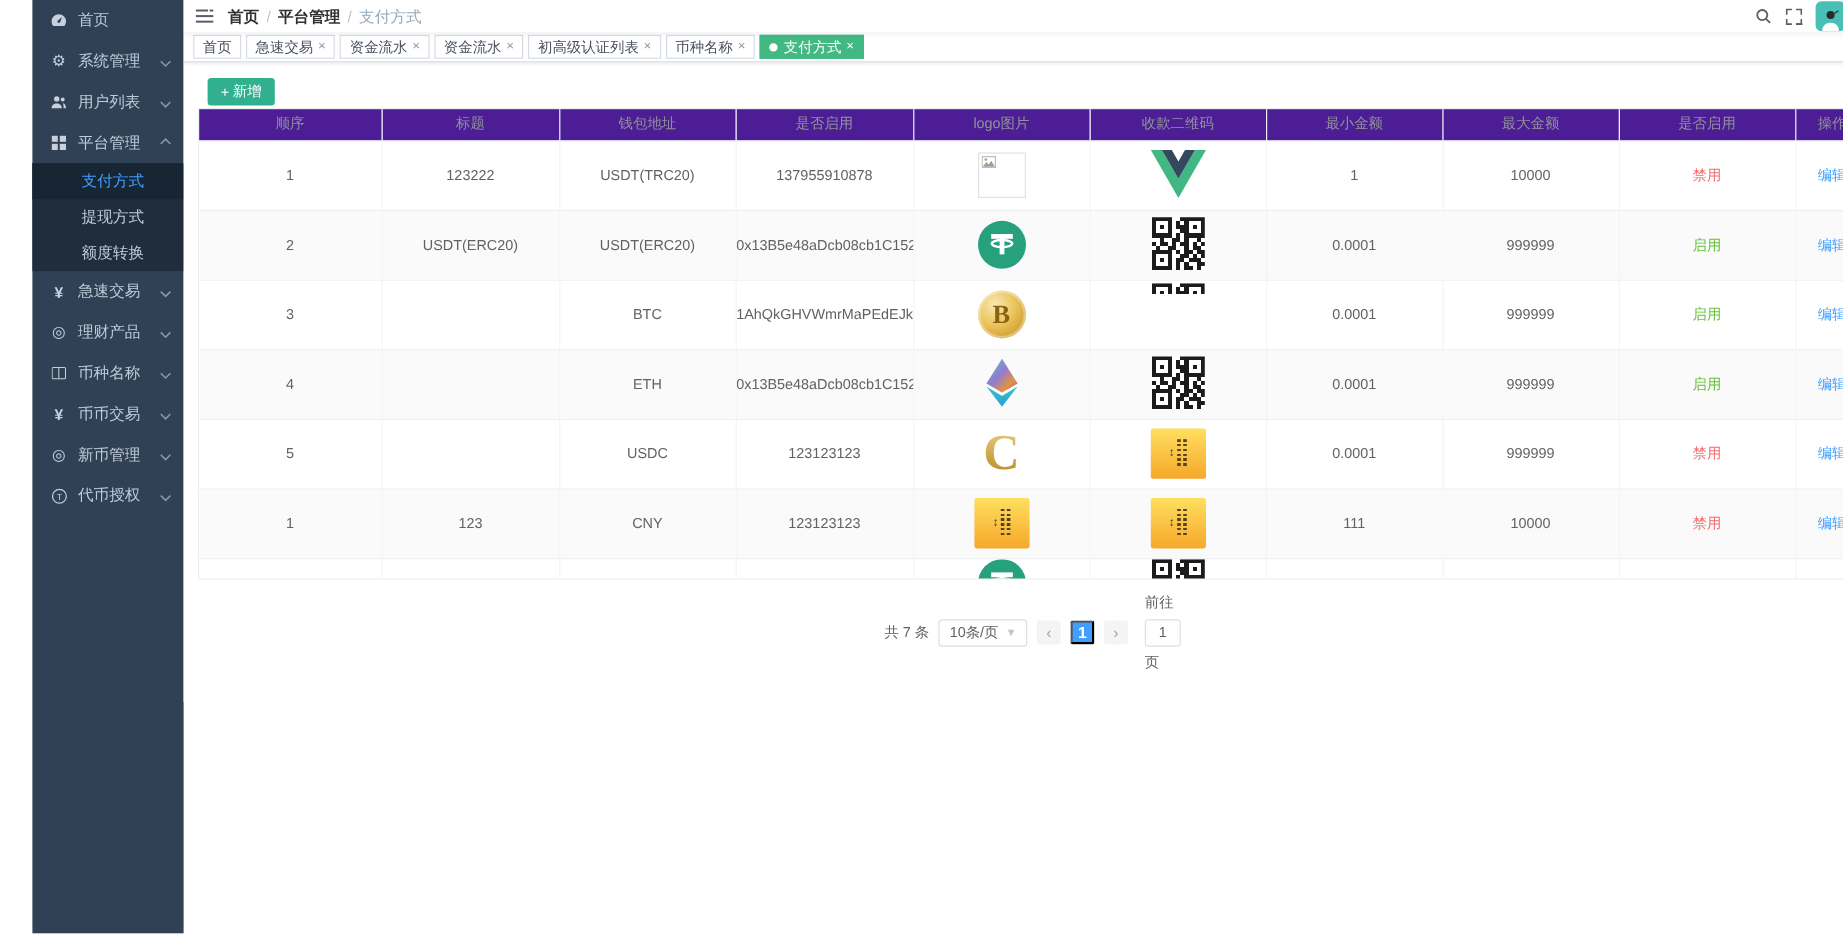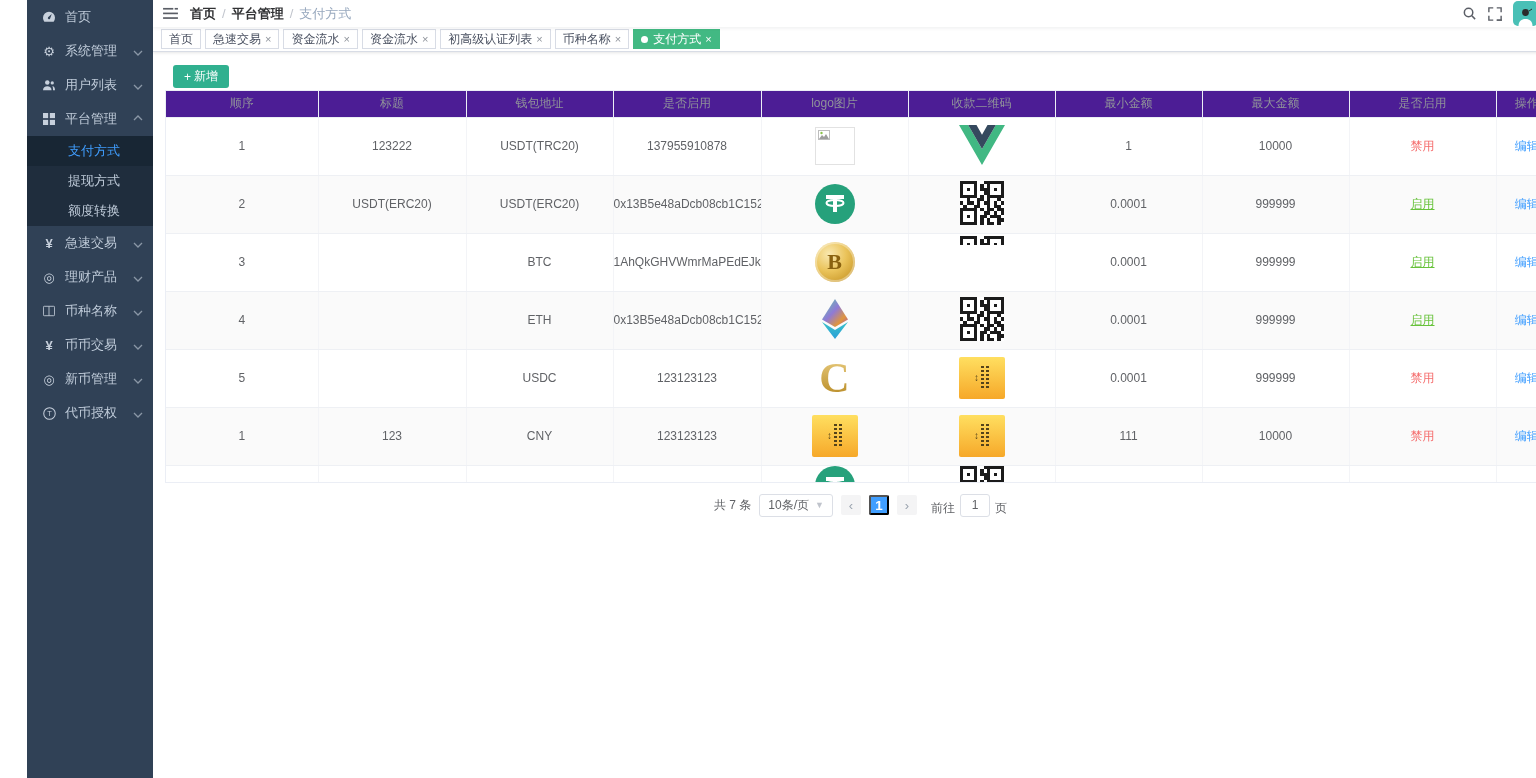--- a/index.html
+++ b/index.html
@@ -58,21 +58,21 @@
   th:last-child { border-right:none; }
   td { height:58px; text-align:center; vertical-align:middle; overflow:hidden;
     border-bottom:1px solid #eef0f4; border-right:1px solid #f3f4f7; }
   td:last-child { border-right:none; }
   tr.stripe td { background:#fafafa; }
   tr:last-child td { border-bottom:none; }
   td.vtop { vertical-align:top; padding-top:2px; }
   tr.partial td { height:16px; padding:0; vertical-align:top; }
   .topclip { height:16px; overflow:hidden; display:flex; justify-content:center; align-items:flex-start; }
   .clip10 { height:9px; overflow:hidden; width:44px; margin:0 auto; }
-  .status-on { color:#67C23A;text-decoration:underline; }
+  .status-on { color:#67C23A; }
   .status-off { color:#F56C6C; }
   .edit-link { color:#409EFF; cursor:pointer; }
 
   
   .tether { width:40px; height:40px; border-radius:50%; background:#26A17B;
     display:flex; align-items:center; justify-content:center; margin:0 auto; }
   .bitcoin { width:40px; height:40px; border-radius:50%; margin:0 auto;
     background:radial-gradient(circle at 35% 30%,#f9e8b0,#eac35a 45%,#cf9f31 78%,#b9860e);
     box-shadow:inset 0 0 0 2px rgba(255,255,255,.35);
     display:flex; align-items:center; justify-content:center;
@@ -102,21 +102,21 @@
   .pager { display:flex; align-items:center; justify-content:center; gap:8px;
     margin-top:11px; font-size:12px; color:#606266; padding-bottom:24px; }
   .psel { display:inline-flex; align-items:center; gap:6px; height:23px; padding:0 8px;
     border:1px solid #dcdfe6; border-radius:3px; background:#fff; color:#606266; cursor:pointer; }
   .psel .sel-caret { color:#c0c4cc; font-size:9px; }
   .pbtn { width:20px; height:20px; border:none; border-radius:2px; background:#f4f4f5;
     color:#9aa3af; display:flex; align-items:center; justify-content:center; font-size:13px;
     cursor:pointer; font-family:inherit; }
   .pnum { width:20px; height:20px; border-radius:2px; background:#409EFF; color:#fff;
     display:flex; align-items:center; justify-content:center; font-weight:600; cursor:pointer; }
-  .goto { display:flex; align-items:flex-end; gap:5px; margin-left:6px; }
+  .goto { display:flex; align-items:flex-start; gap:5px; margin-left:6px;flex-direction:column; }
   .ginput { width:30px; height:23px; border:1px solid #dcdfe6; border-radius:3px;
     text-align:center; font-size:12px; color:#606266; font-family:inherit; }
 </style>
 </head>
 <body>
 
 <div class="layout">
 
   <aside class="sidebar">
     <nav id="sidebar-menu">

